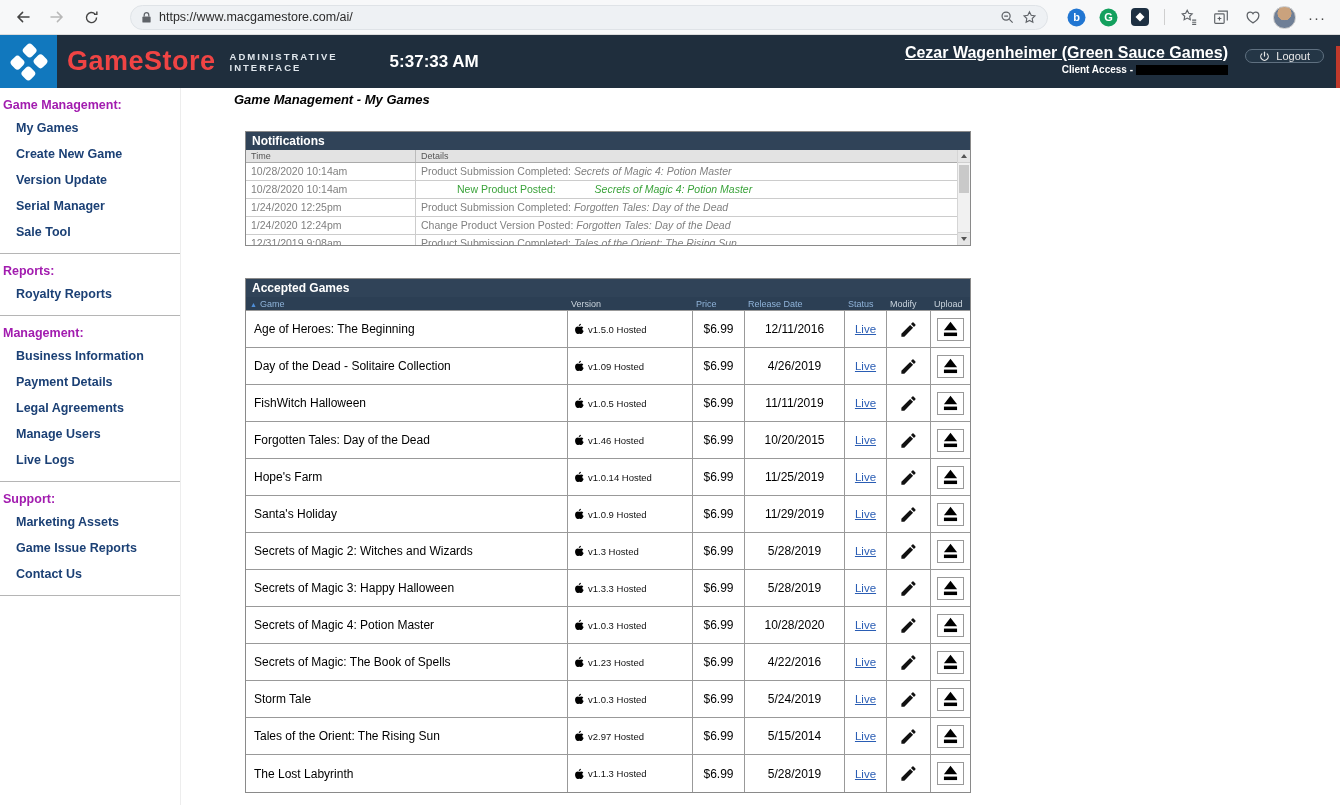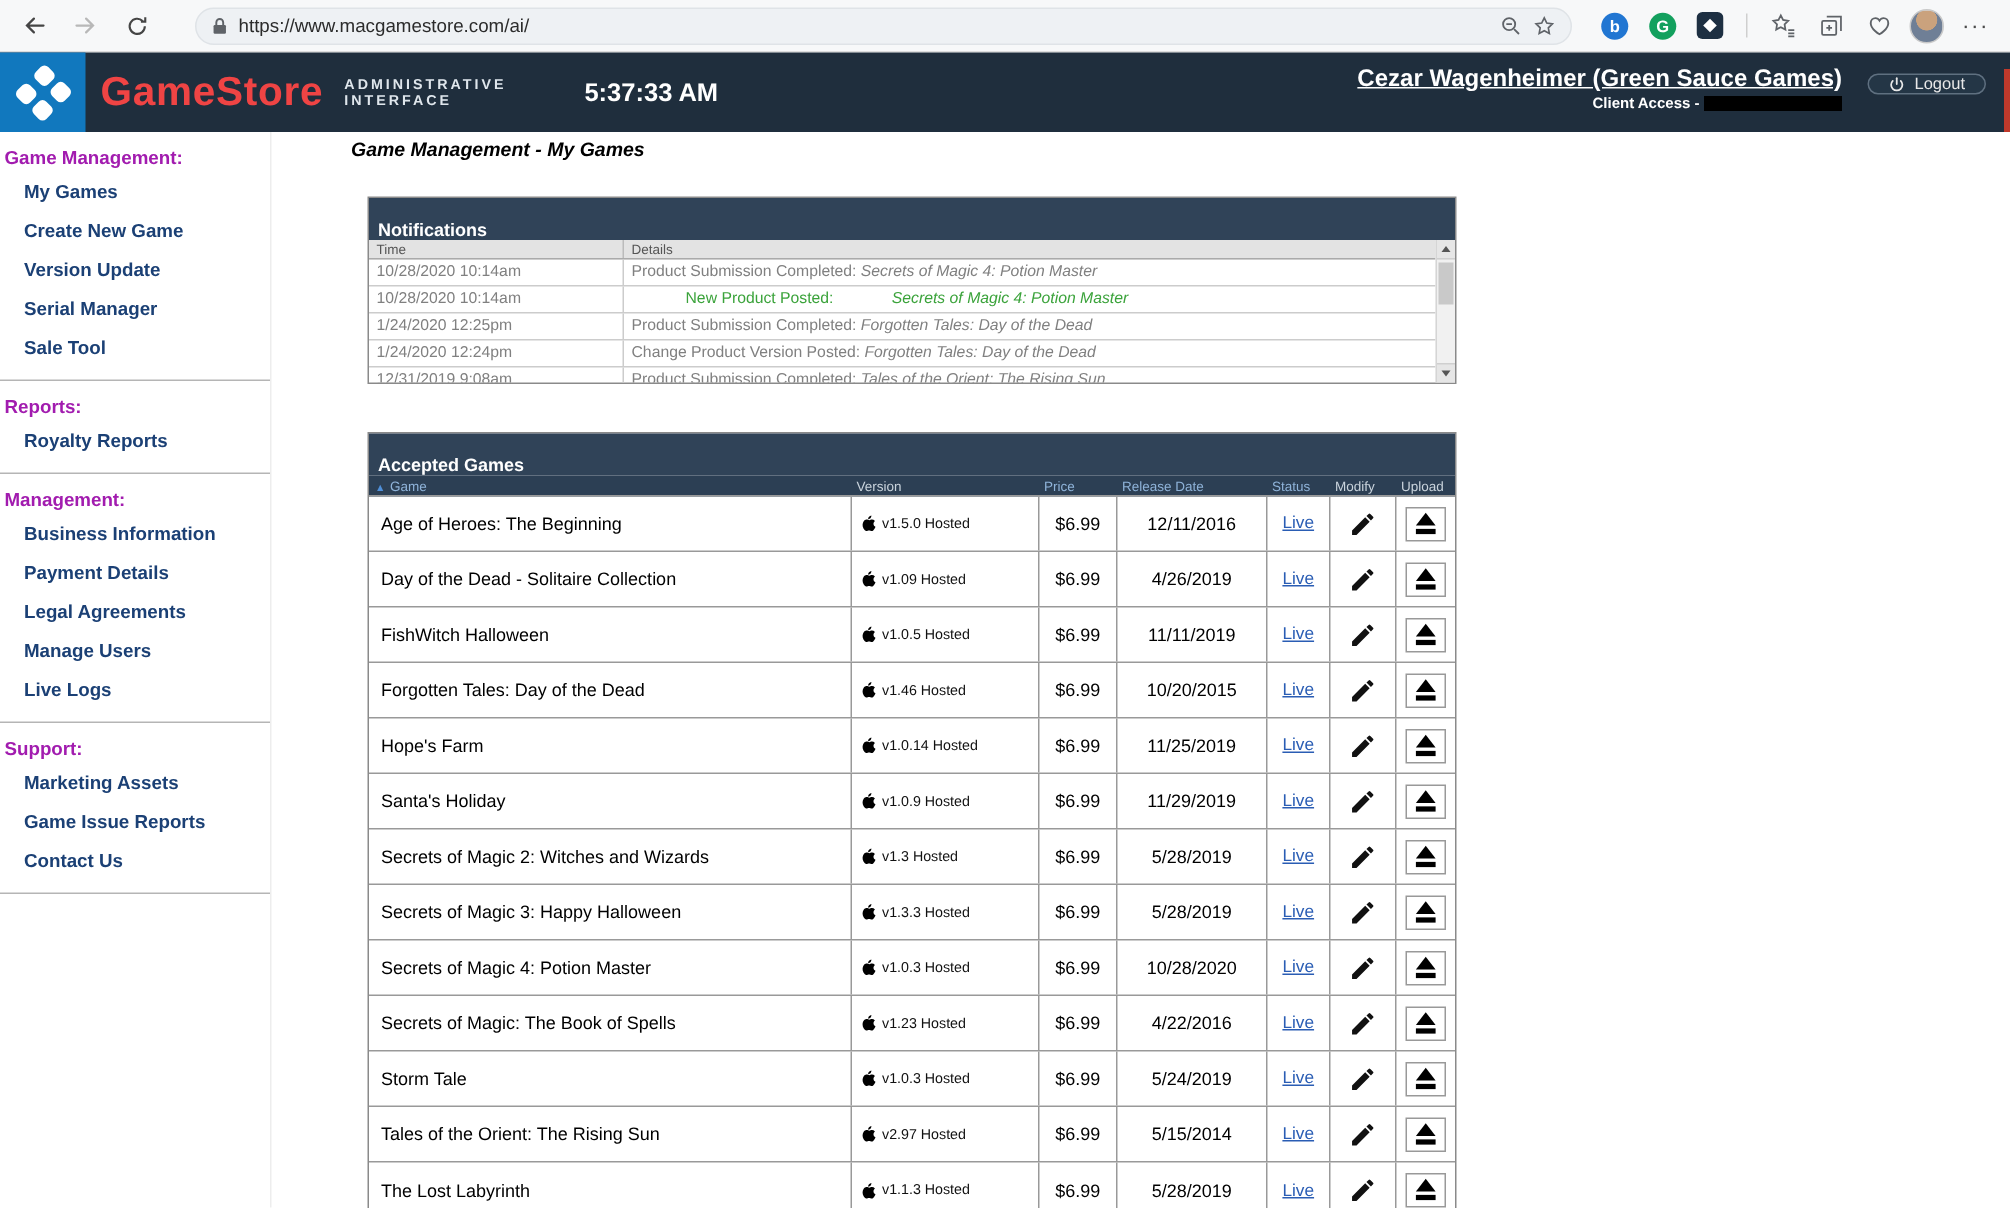--- a/index.html
+++ b/index.html
@@ -45,21 +45,21 @@
   .sb-section { border-bottom:1px solid #b5b5b5; padding:2px 0 8px; }
   .sb-title { padding:8px 4px 3px 3px; color:#a21caf; font-weight:bold; font-size:12.5px; }
   .sb-link { display:block; padding:6px 4px 6px 16px; color:#1b4075; font-weight:bold;
     font-size:12.5px; text-decoration:none; cursor:pointer; }
 
   
   .main { position:absolute; left:182px; top:88px; right:0; bottom:0; background:#fff; padding:4px 0 0 4px;margin-left:48px; }
   .page-title { font-size:13px; font-style:italic; font-weight:bold; color:#000; }
   .panel { width:726px; border:1px solid #8a8a8a; background:#fff; margin-left:11px; }
   .panel-title { background:#304358; color:#fff; font-weight:bold; font-size:12px;
-    padding:14px 6px; height:18px; line-height:14px; }
+    padding:2px 6px; height:18px; line-height:14px; }
   .panel.notif { margin-top:24px; }
   .panel.games { margin-top:32px; }
 
   
   .notif-content { position:relative; height:95px; overflow:hidden; }
   .notif-colheader { display:grid; grid-template-columns:170px 1fr; height:13px; line-height:12px;
     background:#e3e3e3; border-bottom:1px solid #aaa; font-size:9px; color:#555; margin-right:13px; }
   .nc-time { padding-left:5px; border-right:1px solid #bbb; cursor:pointer; }
   .nc-details { padding-left:5px; cursor:pointer; }
   .n-row { display:grid; grid-template-columns:170px 1fr; height:18px; line-height:17px;

